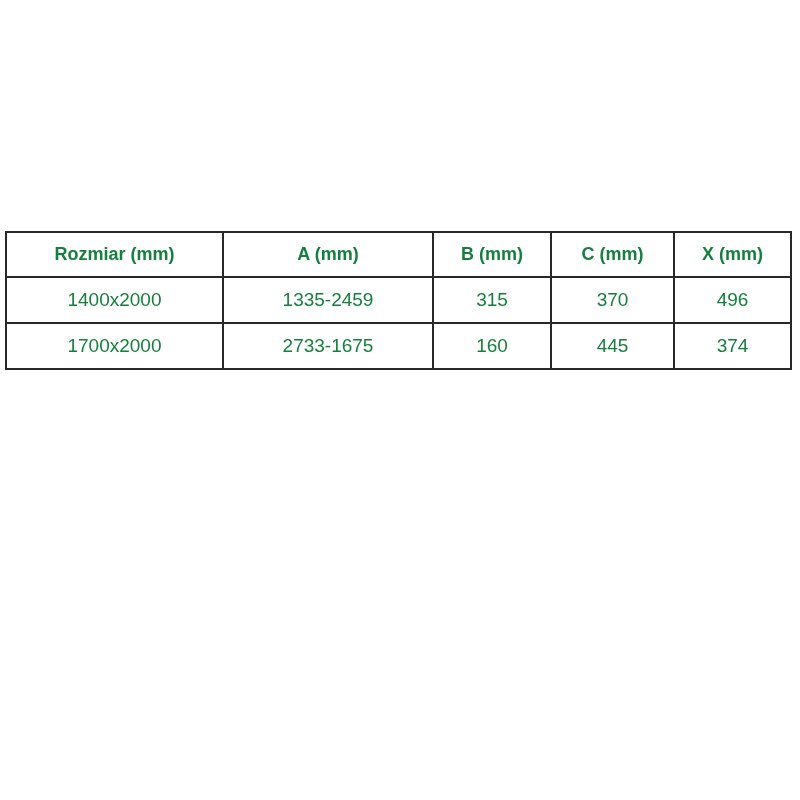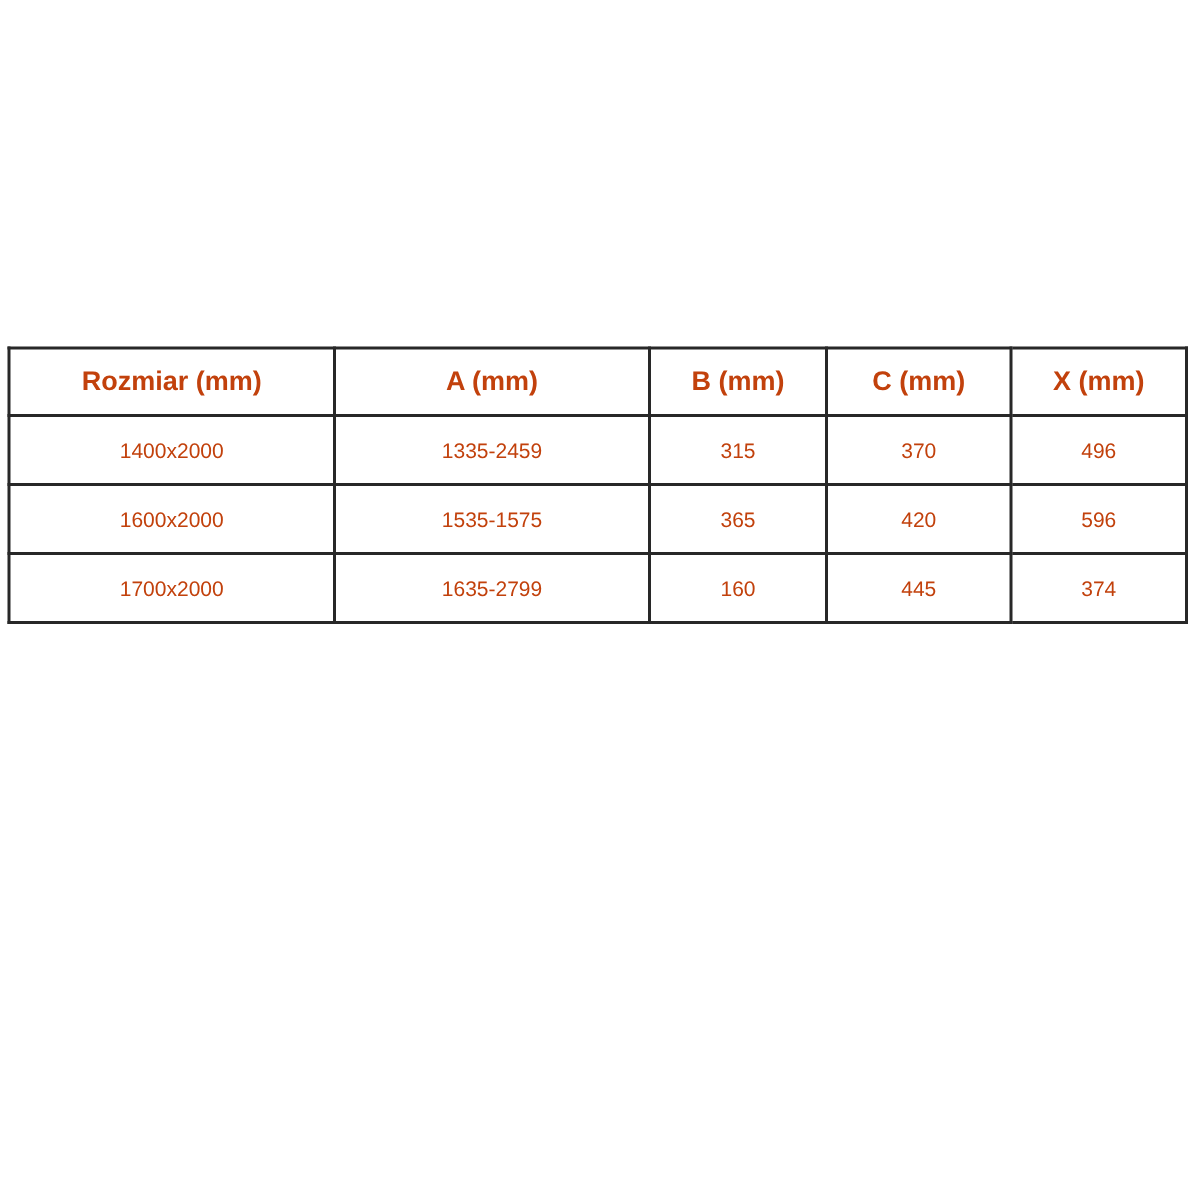--- a/index.html
+++ b/index.html
@@ -28,32 +28,32 @@
   table.spec-table col.c0 { width: 217px; }
   table.spec-table col.c1 { width: 210px; }
   table.spec-table col.c2 { width: 118px; }
   table.spec-table col.c3 { width: 123px; }
   table.spec-table col.c4 { width: 117px; }
   table.spec-table th,
   table.spec-table td {
     border: 2px solid #282828;
     text-align: center;
     vertical-align: middle;
-    color: #c2410c;
+    color: #15803d;
     overflow: hidden;
     white-space: nowrap;
   }
   table.spec-table th {
     height: 45px;
     font-size: 18px;
     font-weight: bold;
   }
   table.spec-table td {
     height: 46px;
-    font-size: 14px;
+    font-size: 19px;
     font-weight: normal;
   }
 </style>
 </head>
 <body>
 
 <div class="page">
   <table class="spec-table">
     <colgroup>
       <col class="c0">
@@ -73,28 +73,21 @@
     </thead>
     <tbody>
       <tr>
         <td>1400x2000</td>
         <td>1335-2459</td>
         <td>315</td>
         <td>370</td>
         <td>496</td>
       </tr>
       <tr>
-        <td>1600x2000</td>
-        <td>1535-1575</td>
-        <td>365</td>
-        <td>420</td>
-        <td>596</td>
-      </tr>
-      <tr>
         <td>1700x2000</td>
-        <td>1635-2799</td>
+        <td>2733-1675</td>
         <td>160</td>
         <td>445</td>
         <td>374</td>
       </tr>
     </tbody>
   </table>
 </div>
 
 </body></html>

